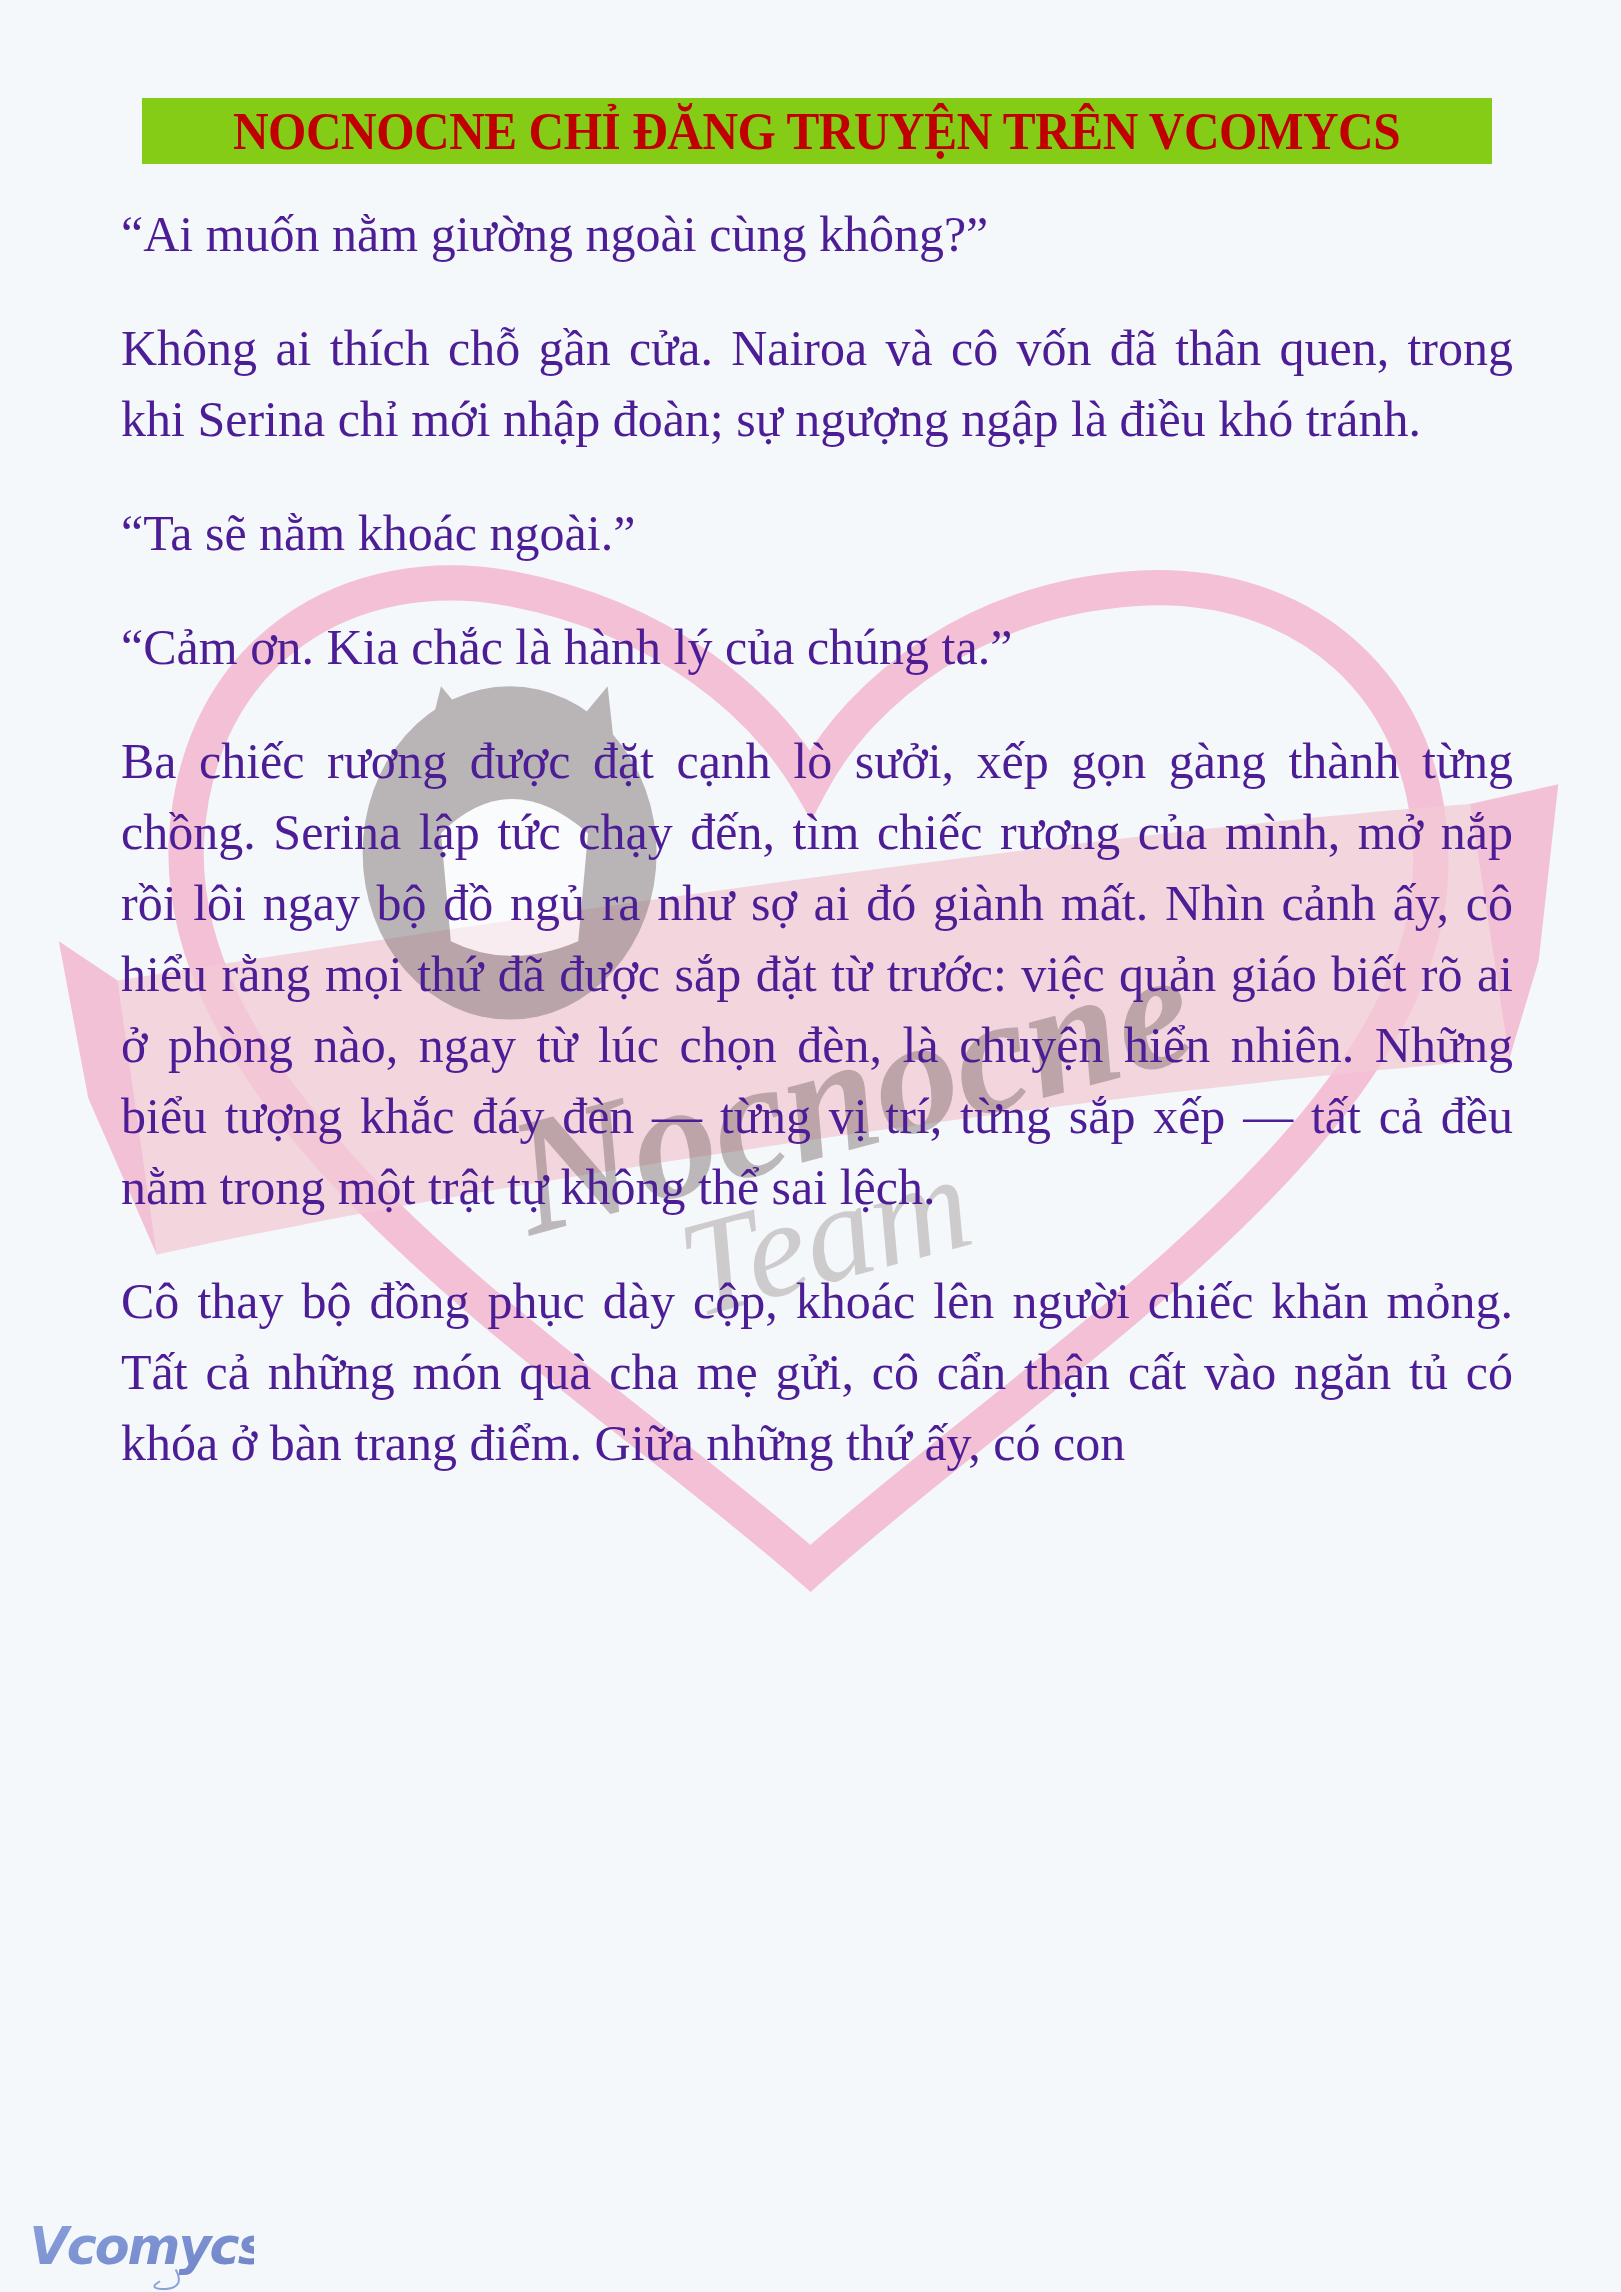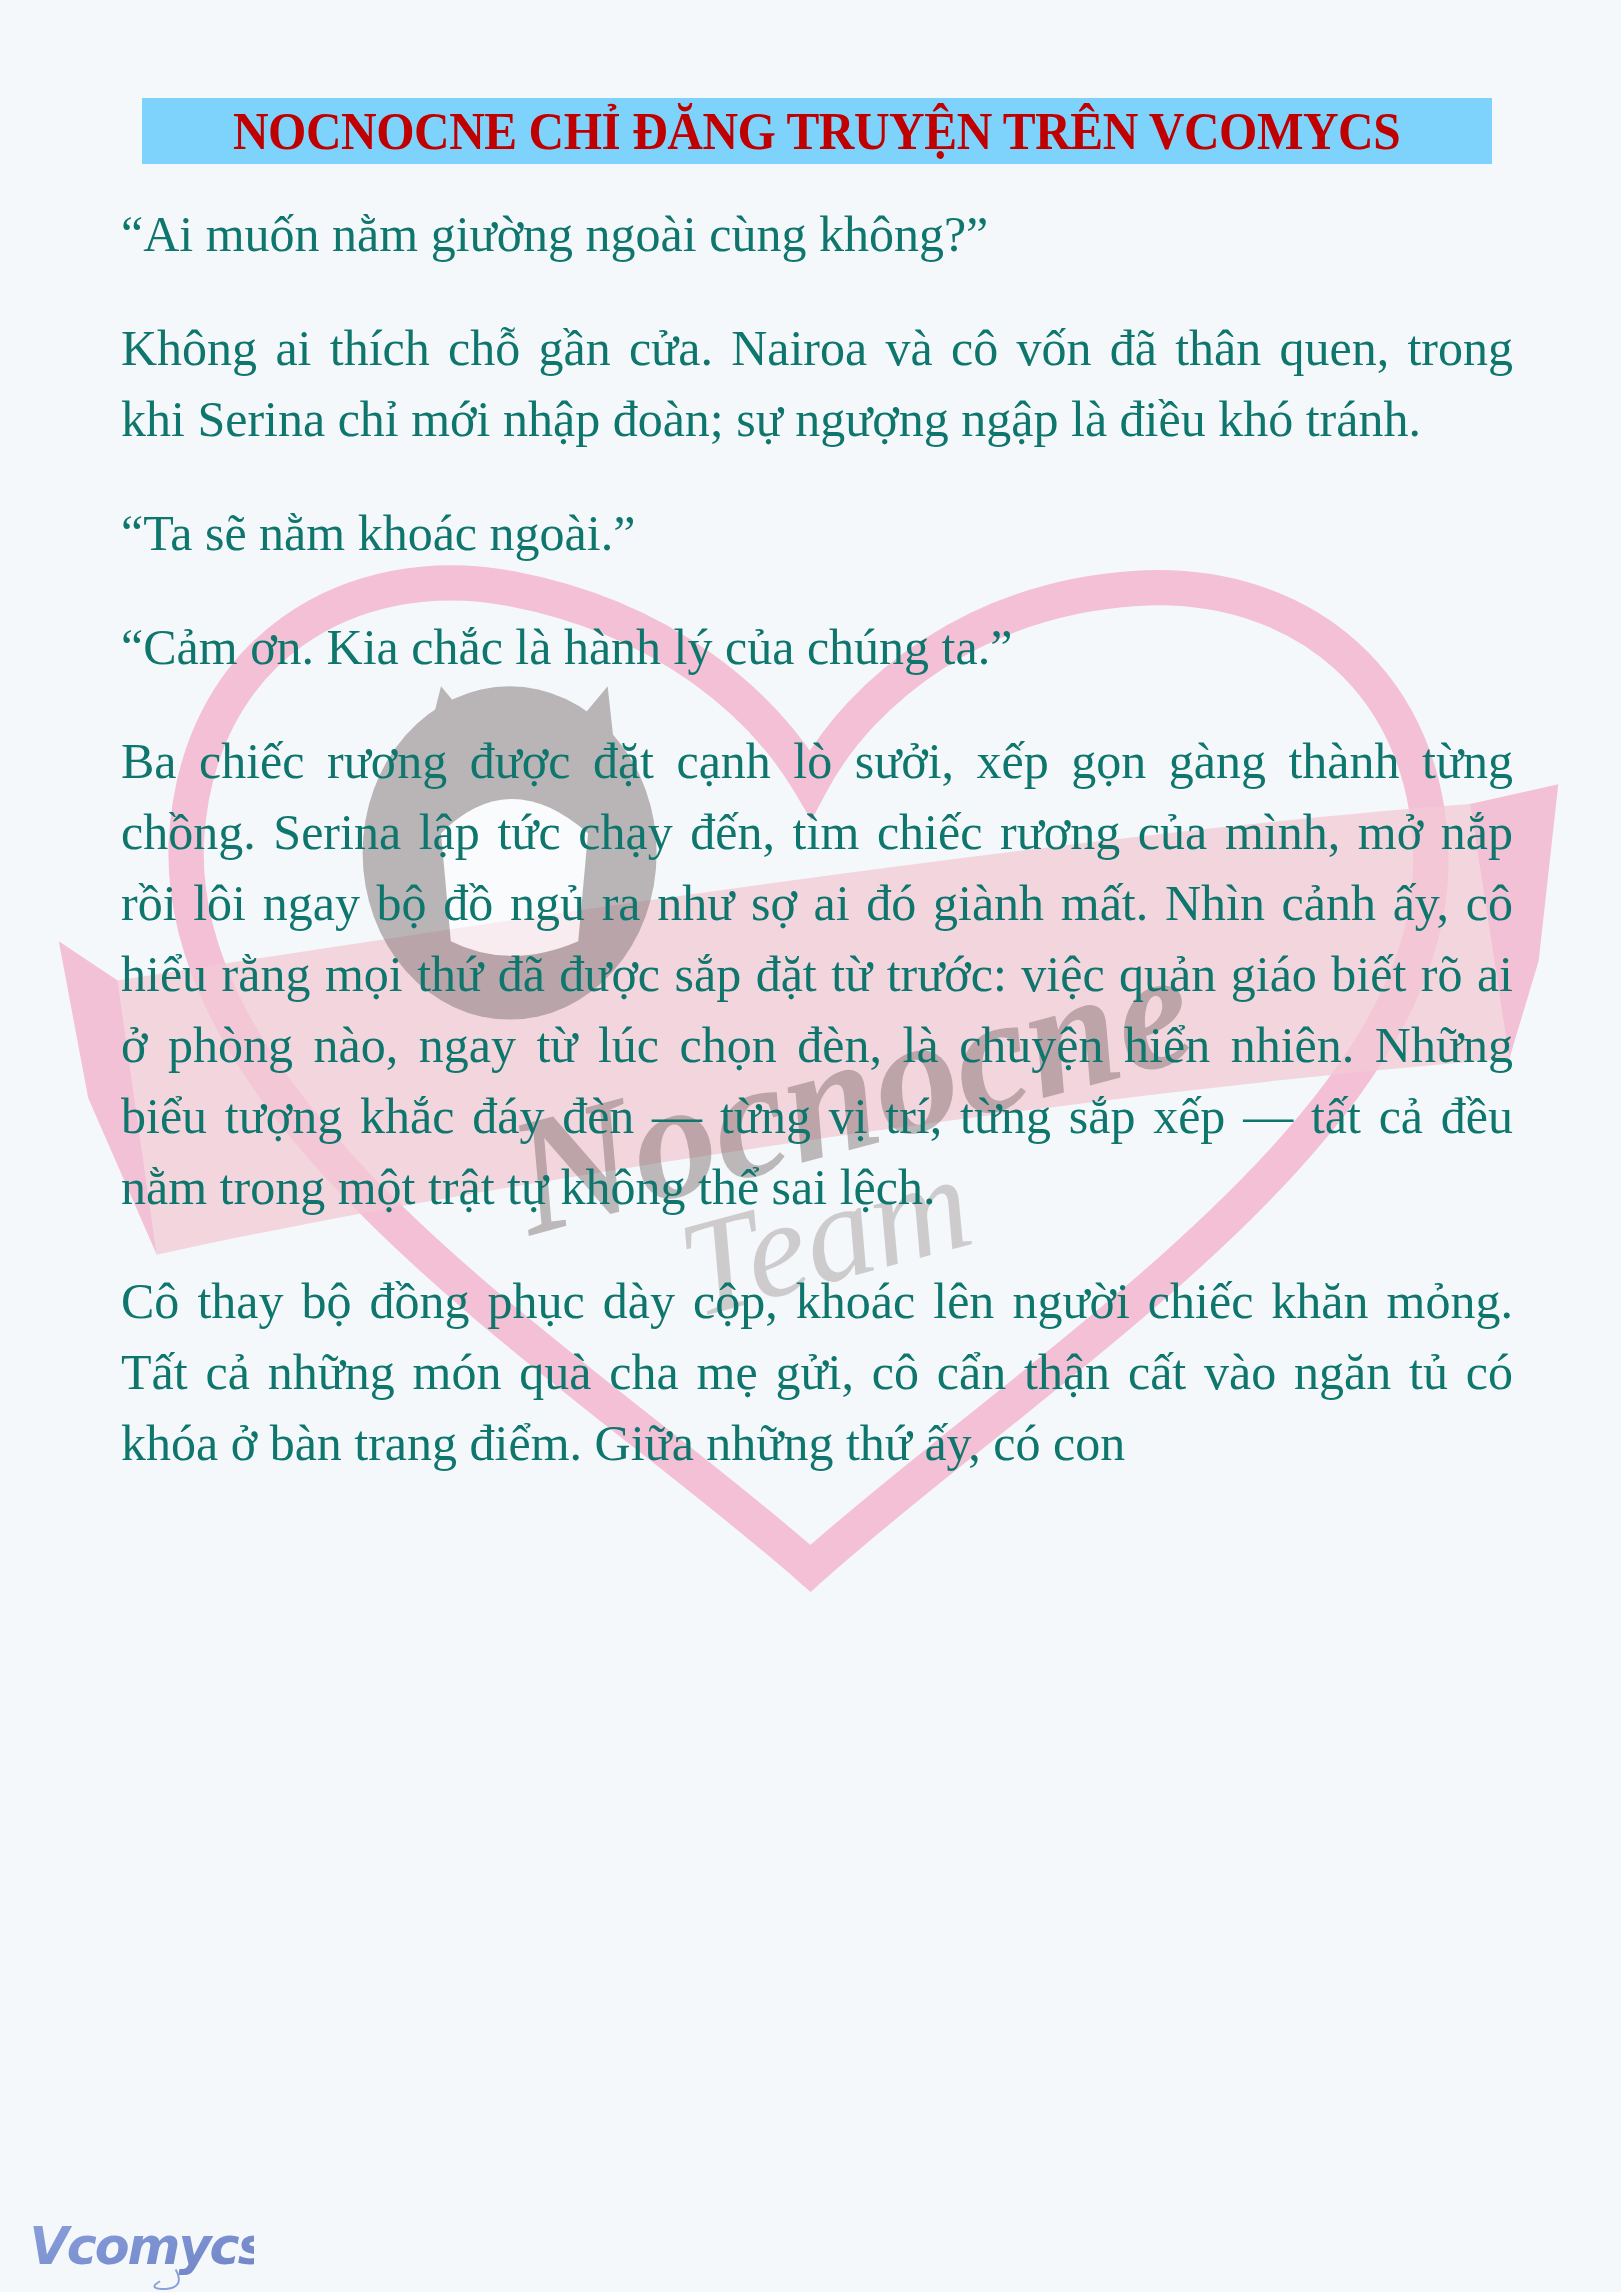--- a/index.html
+++ b/index.html
@@ -5,29 +5,29 @@
   html, body { margin:0; padding:0; }
   body {
     width:1621px; height:2293px; overflow:hidden;
     background:#f4f8fb;
     position:relative;
     font-family:"Liberation Serif", "DejaVu Serif", serif;
   }
   .watermark { position:absolute; left:0; top:0; width:1621px; height:2293px; pointer-events:none; }
   .banner {
     position:absolute; left:142px; top:98px; width:1350px; height:66px;
-    background:#7dd3fc; display:flex; align-items:center; justify-content:center;
+    background:#84cc16; display:flex; align-items:center; justify-content:center;
   }
   .banner-text {
     color:#c00000; font-weight:bold; font-size:53px; letter-spacing:-0.5px;
     white-space:nowrap; transform:scaleX(0.93);
   }
   .content {
     position:absolute; left:121px; top:199px; width:1392px;
-    color:#0f766e;
+    color:#4c1d95;
   }
   .para {
     font-size:50px; line-height:71px; margin:0 0 43px 0;
     text-align:justify; text-align-last:left;
   }
   .logo { position:absolute; left:29px; top:2213px; }
 </style>
 </head>
 <body>
 

